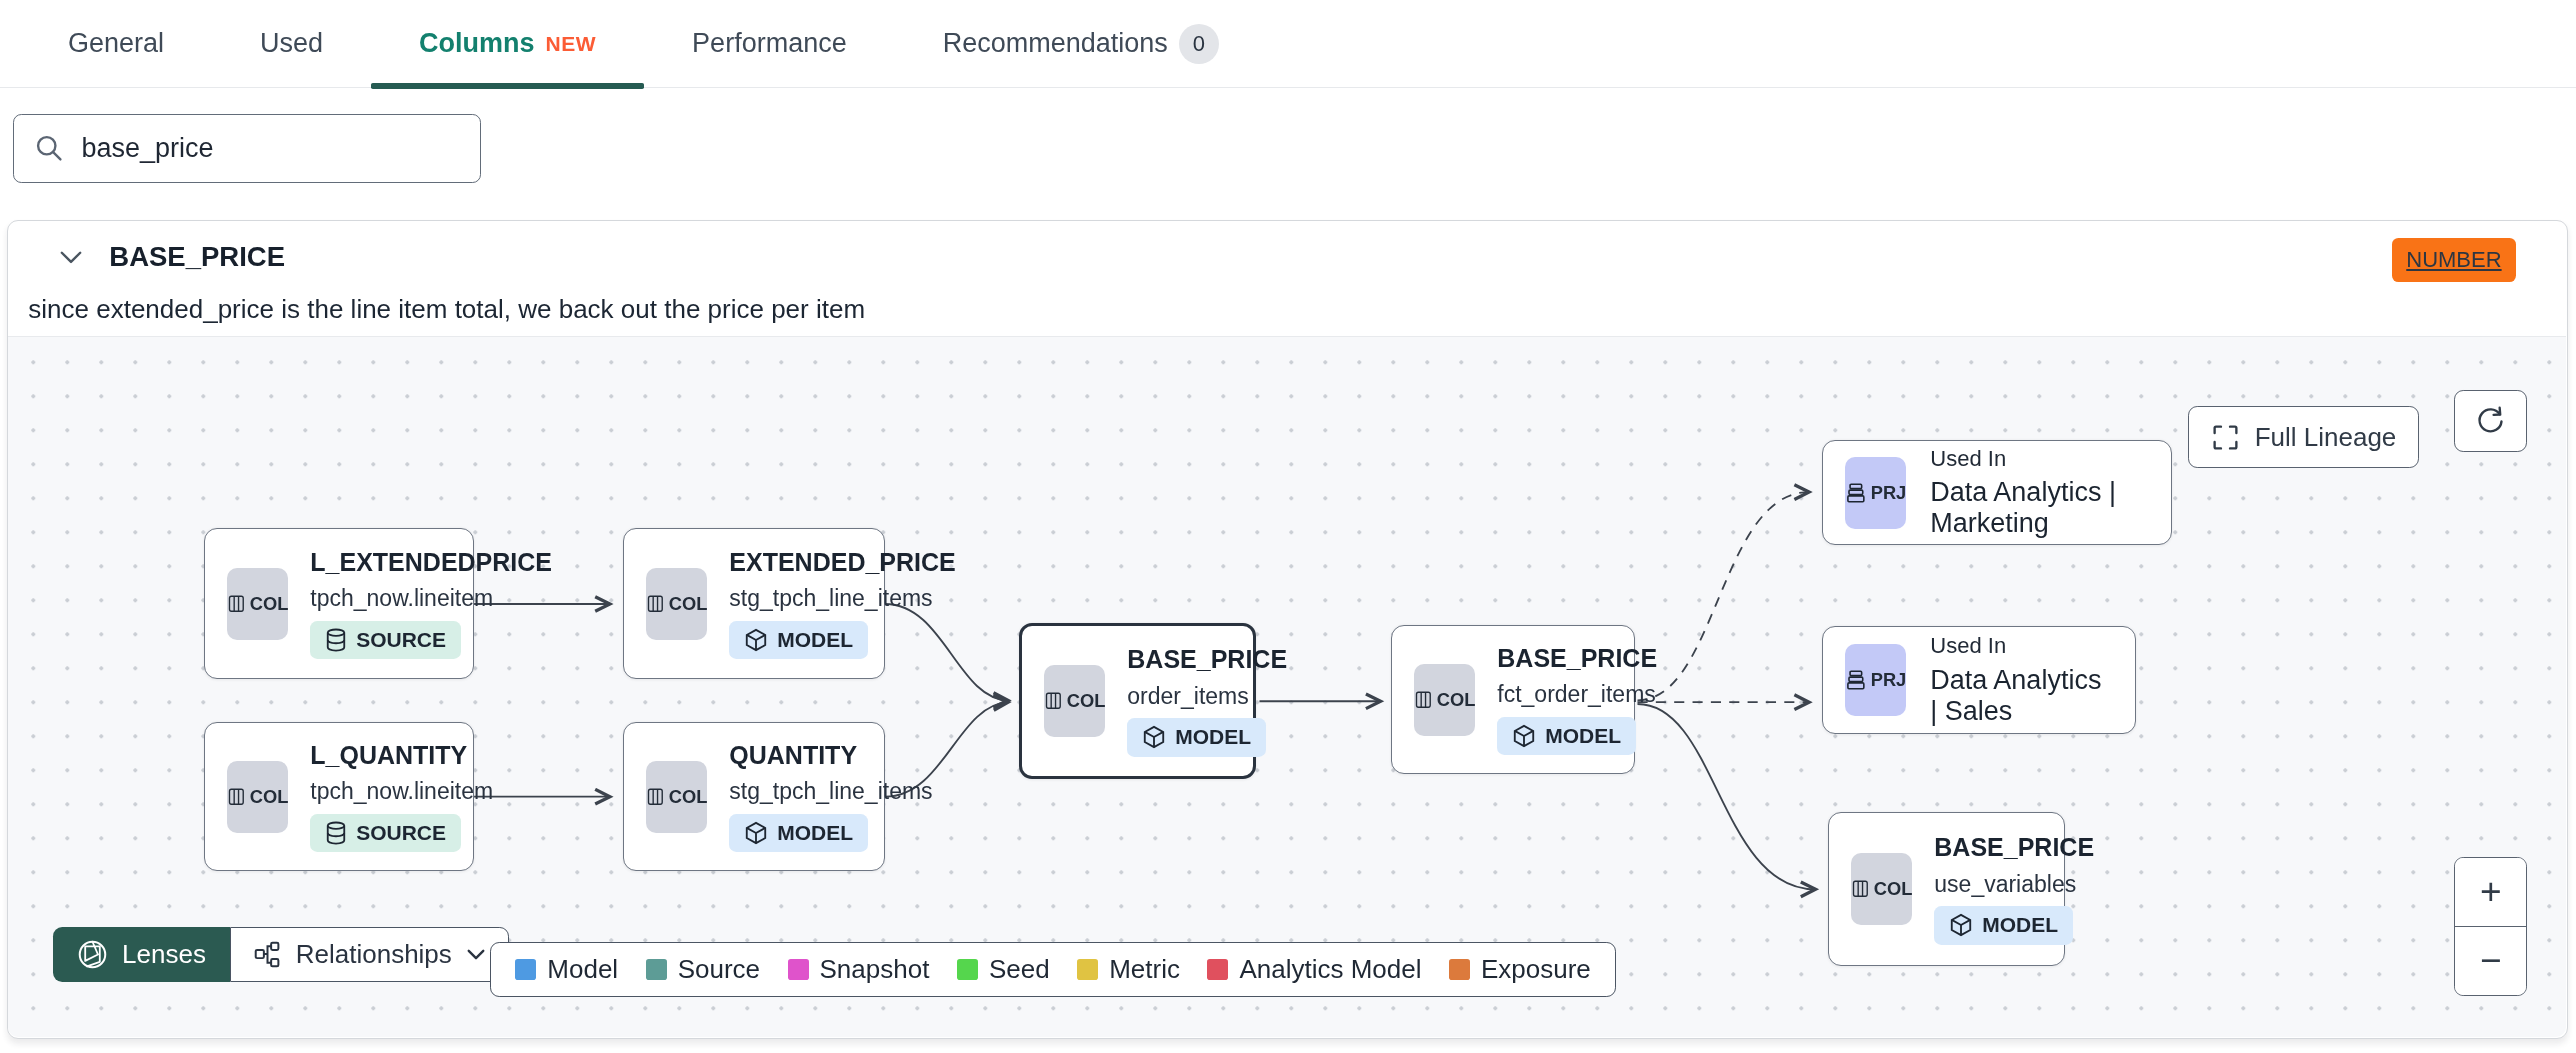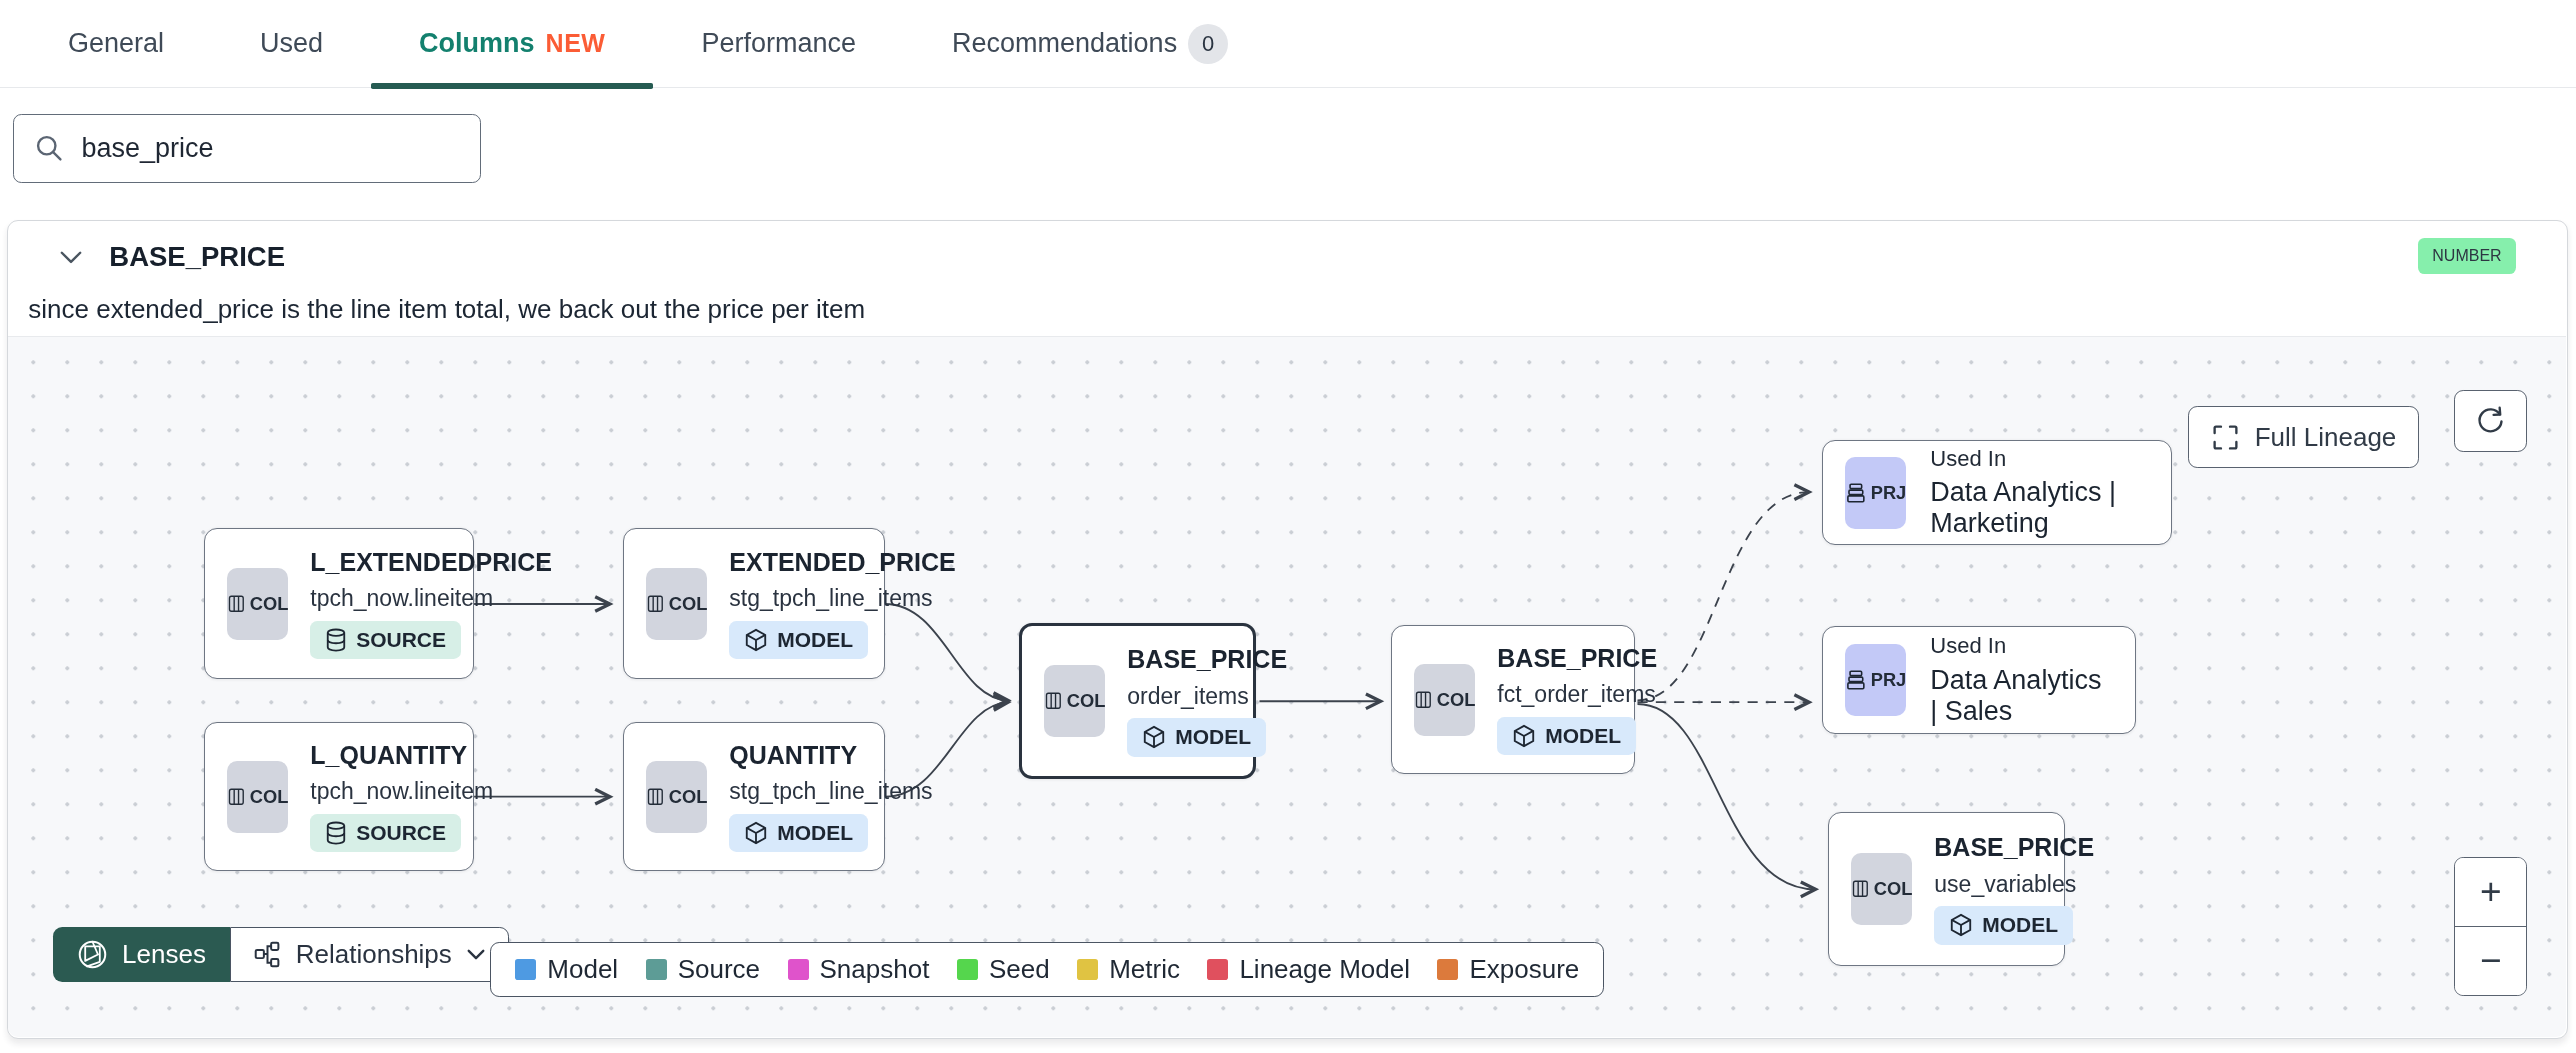--- a/index.html
+++ b/index.html
@@ -8,41 +8,41 @@
   .app { position:relative; width:2576px; height:1053px; background:#fff; overflow:hidden; }
 
   
   .tabbar { position:absolute; left:0; top:0; width:2576px; height:88px;
             border-bottom:1.8px solid #e7e9ec; display:flex; align-items:center; padding-left:20px; }
   .tab { position:relative; height:88px; display:flex; align-items:center; padding:0 48px;
          font-size:27px; font-weight:500; color:#3f4a57; cursor:pointer; gap:11px; }
   .tab.active { color:#13806e; font-weight:700; }
   .tab.active::after { content:""; position:absolute; left:0; right:0; bottom:-1.8px; height:6.4px;
                        background:#265b52; border-radius:1.8px; }
-  .tab-new { font-size:25px; font-weight:700; color:#fb5c35; letter-spacing:0.5px; }
+  .tab-new { font-size:21px; font-weight:700; color:#fb5c35; letter-spacing:0.5px; }
   .tab-count { width:40px; height:40px; border-radius:50%; background:#e3e5e9; color:#2a3441;
                font-size:22px; display:flex; align-items:center; justify-content:center; }
 
   
   .search { position:absolute; left:13px; top:114px; width:468px; height:69px;
             border:1.8px solid #626c79; border-radius:8.3px; background:#fff;
             display:flex; align-items:center; padding:0 20px; gap:16.5px; }
   .search svg { flex:none; }
   .search input { border:none; outline:none; font-family:"Liberation Sans", sans-serif;
                   font-size:27px; color:#1f2733; width:100%; background:transparent; }
 
   
   .panel { position:absolute; left:7.3px; top:220px; width:2561px; height:819px;
            border:1.8px solid #d5d8dc; border-radius:11px; background:#fff;
            box-shadow:0 4.6px 6.4px rgba(33,37,41,.09); }
   .panel-head { position:absolute; left:0; top:0; right:0; height:115px; }
   .col-chevron { position:absolute; left:51px; top:29px; }
   .col-name { position:absolute; left:101px; top:20px; font-size:27.5px; font-weight:700; color:#17202c; }
-  .col-type { position:absolute; right:51px; top:16.5px; background:#86efac; color:#2d3642;
-              font-size:16px; padding:9.2px 14.7px; border-radius:6.4px; }
+  .col-type { position:absolute; right:51px; top:16.5px; background:#f97316; color:#2d3642;
+              font-size:22px; padding:9.2px 14.7px; border-radius:6.4px;text-decoration:underline; }
   .col-desc { position:absolute; left:20px; top:73px; font-size:26px; color:#1c2633; }
 
   
   .canvas { position:absolute; left:0; top:115px; width:2558px; height:701px;
             border-top:0.9px solid #e8eaed; border-radius:0 0 10px 10px; overflow:hidden;
             background-color:#f7f8fa;
             background-image:radial-gradient(circle, #caced4 1.7px, transparent 1.7px);
             background-size:34px 34px; background-position:8.3px 8.3px; }
   .edges { position:absolute; left:0; top:0; z-index:1; }
 
@@ -396,21 +396,21 @@
         <div class="legend-item">
           <span class="swatch" style="background-color: rgb(85, 214, 77);"></span>
           <span>Seed</span>
         </div>
         <div class="legend-item">
           <span class="swatch" style="background-color: rgb(224, 195, 66);"></span>
           <span>Metric</span>
         </div>
         <div class="legend-item">
           <span class="swatch" style="background-color: rgb(224, 80, 94);"></span>
-          <span>Lineage Model</span>
+          <span>Analytics Model</span>
         </div>
         <div class="legend-item">
           <span class="swatch" style="background-color: rgb(220, 122, 60);"></span>
           <span>Exposure</span>
         </div>
       </div>
 
     </div>
   </div>
 </div>

